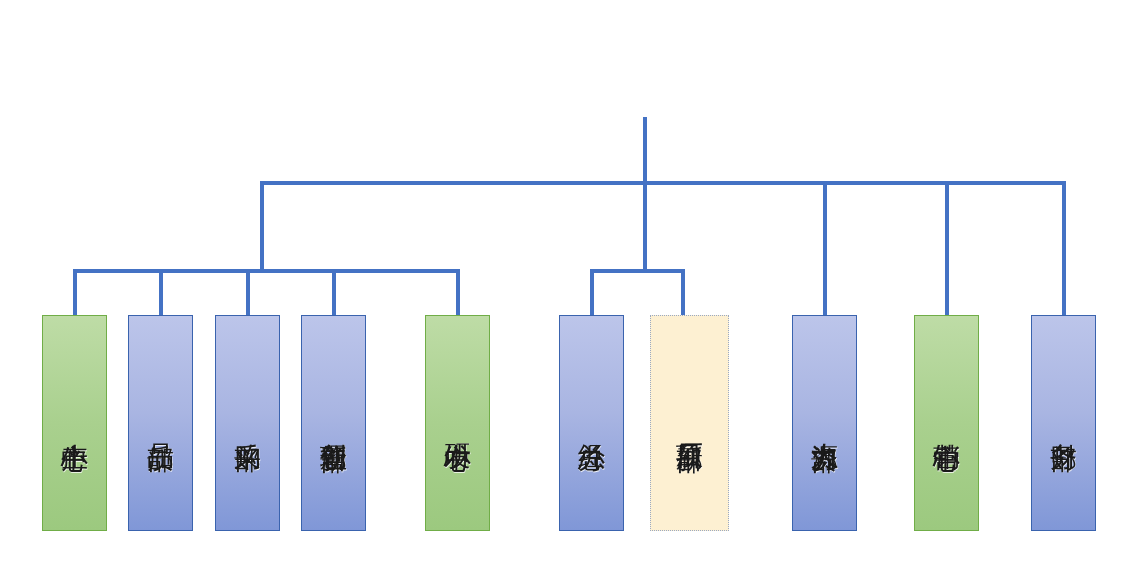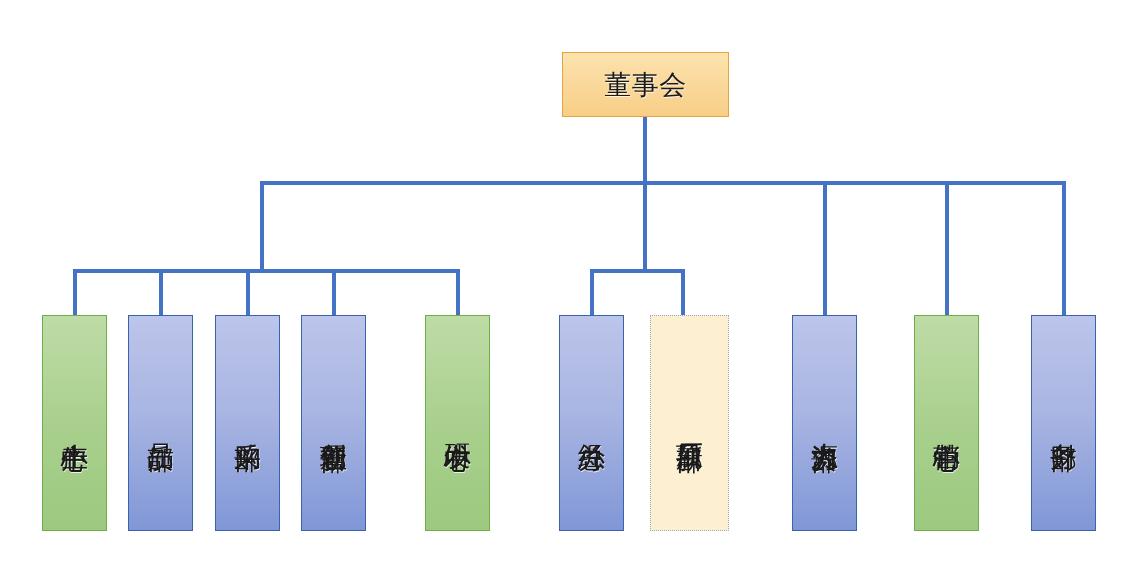--- a/index.html
+++ b/index.html
@@ -71,23 +71,20 @@
   .node.cream {
     border: 1.6px dotted #9AA9C4;
     background: #FDF0D2;
   }
 </style>
 </head>
 <body>
 
 <div id="canvas">
 
-  <div class="node root" style="left:562px; top:52px; width:167px; height:65px;">
-    <span class="label">董事会</span>
-  </div>
 
   <div class="conn conn-v" style="left:643px; top:117px; width:4px; height:67px;"></div>
 
   <div class="conn conn-h" style="left:260px; top:181px; width:806px; height:4px;"></div>
 
   <div class="conn conn-v" style="left:260px; top:181px; width:4px; height:92px;"></div>
 
   <div class="conn conn-h" style="left:73px; top:269px; width:387px; height:4px;"></div>
 
   <div class="conn conn-v" style="left:73px; top:269px; width:4px; height:48px;"></div>

